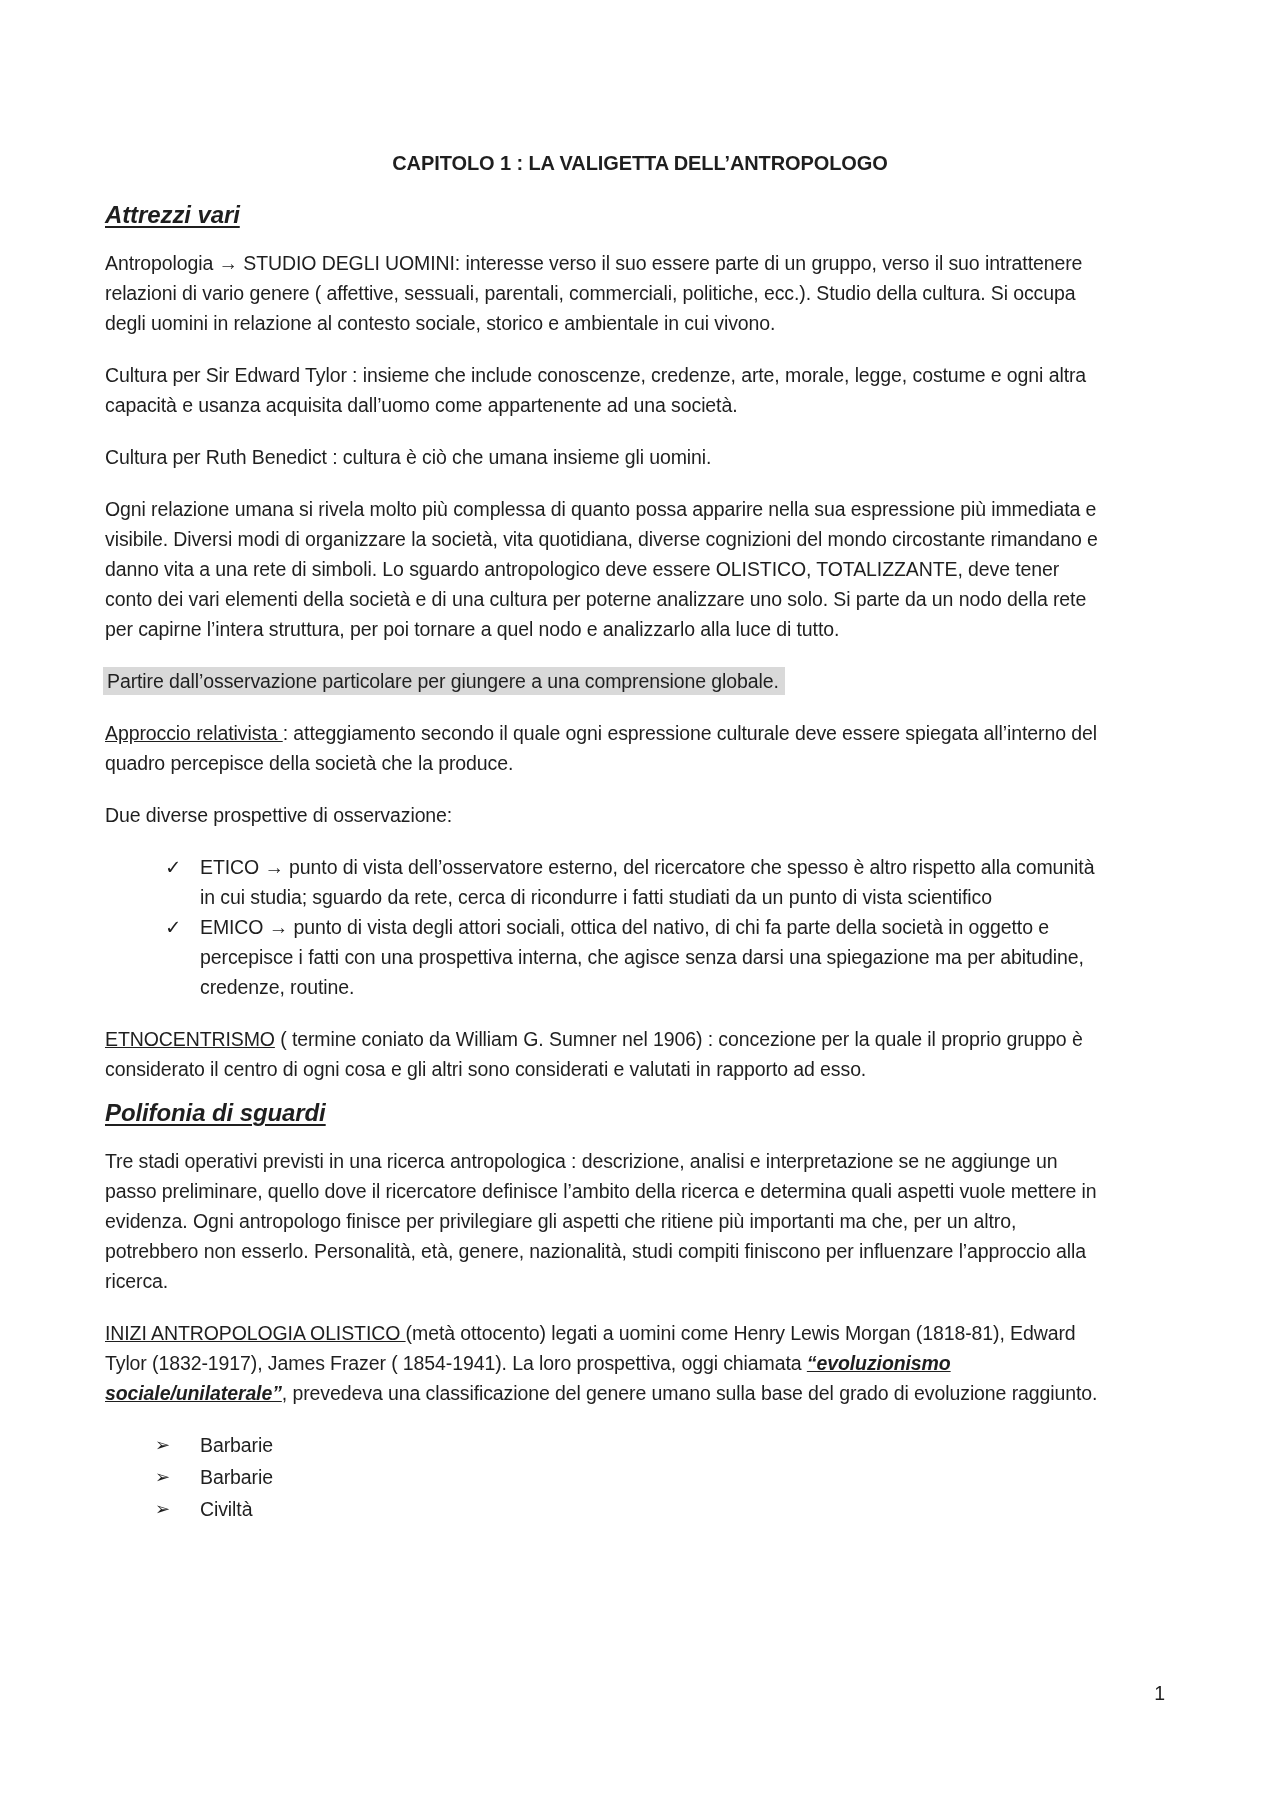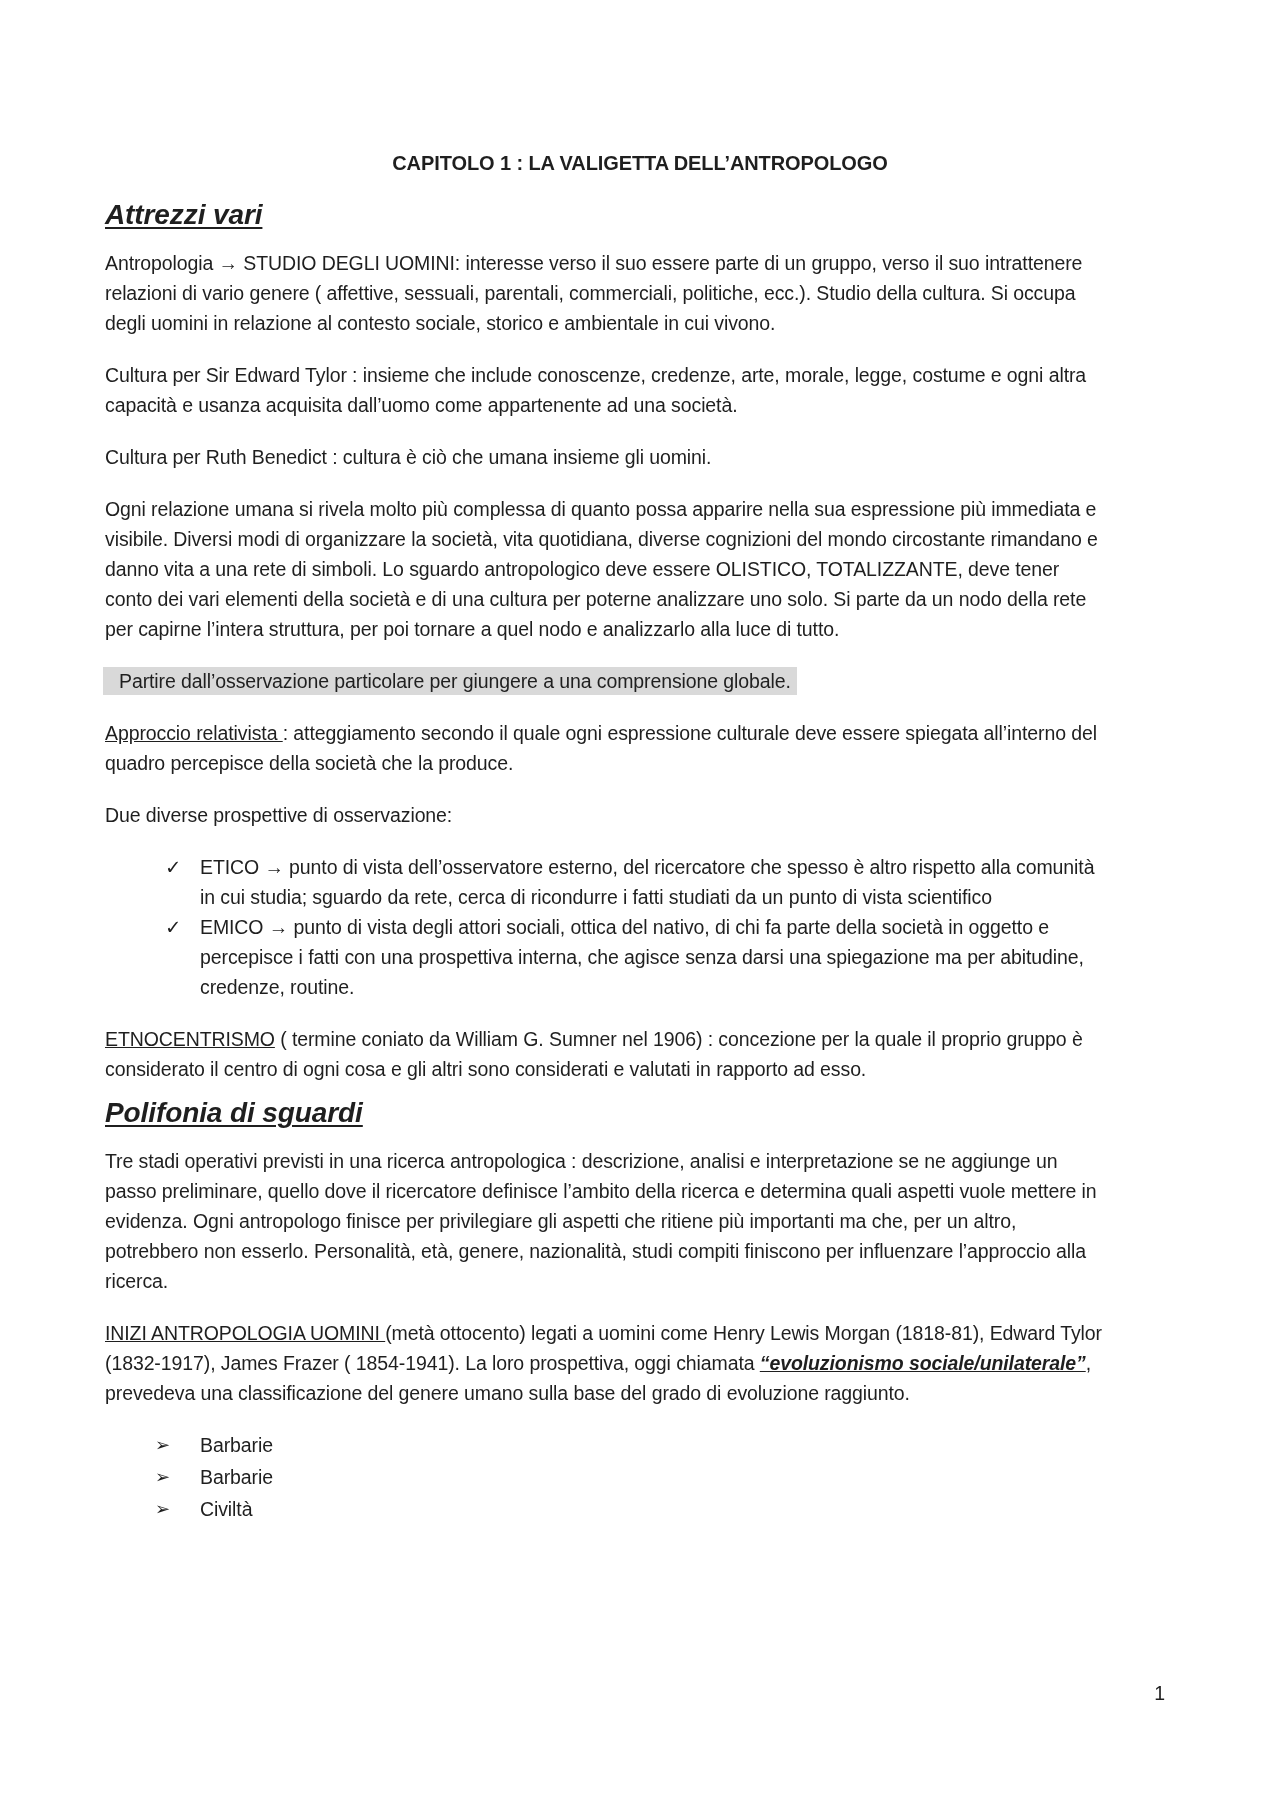--- a/index.html
+++ b/index.html
@@ -19,38 +19,38 @@
     padding: 148px 170px 0 105px;
   }
   h1.title {
     font-size: 20px;
     font-weight: bold;
     line-height: 30px;
     text-align: center;
     margin: 0 -65px 22px 0;
   }
   h2.heading {
-    font-size: 28px;
+    font-size: 24px;
     font-weight: bold;
     font-style: italic;
     line-height: 30px;
     margin: 0 0 18px 0;
     text-decoration: underline;
     text-decoration-thickness: 2px;
     text-underline-offset: 3px;
   }
   h2.heading.second { margin-top: -8px; }
   p { margin: 0 0 22px 0; }
   .b { font-weight: bold; }
   .i { font-style: italic; }
   .u { text-decoration: underline; }
   mark.hl {
     background: var(--highlight, #d9d9d9);
     color: inherit;
-    padding: 3px 6px 3px 16px;
+    padding: 3px 6px 3px 4px;
     margin-left: -2px;
   }
   ul.doc-list {
     list-style: none;
     margin: 0 0 22px 0;
     padding: 0;
   }
   ul.doc-list li {
     position: relative;
     padding-left: 95px;
@@ -108,21 +108,21 @@
       <span>EMICO → punto di vista degli attori sociali, ottica del nativo, di chi fa parte della società in oggetto e percepisce i fatti con una prospettiva interna, che agisce senza darsi una spiegazione ma per abitudine, credenze, routine.</span>
     </li>
   </ul>
 
   <p><span class="u">ETNOCENTRISMO</span><span> ( termine coniato da William G. Sumner nel 1906) : concezione per la quale il proprio gruppo è considerato il centro di ogni cosa e gli altri sono considerati e valutati in rapporto ad esso.</span></p>
 
   <h2 class="heading second">Polifonia di sguardi</h2>
 
   <p>Tre stadi operativi previsti in una ricerca antropologica : descrizione, analisi e interpretazione se ne aggiunge un passo preliminare, quello dove il ricercatore definisce l’ambito della ricerca e determina quali aspetti vuole mettere in evidenza. Ogni antropologo finisce per privilegiare gli aspetti che ritiene più importanti ma che, per un altro, potrebbero non esserlo. Personalità, età, genere, nazionalità, studi compiti finiscono per influenzare l’approccio alla ricerca.</p>
 
-  <p><span class="u">INIZI ANTROPOLOGIA UOMINI </span><span> (metà ottocento) legati a uomini come Henry Lewis Morgan (1818-81), Edward Tylor (1832-1917), James Frazer ( 1854-1941). La loro prospettiva, oggi chiamata </span><span class="b i u">“evoluzionismo sociale/unilaterale”</span><span>, prevedeva una classificazione del genere umano sulla base del grado di evoluzione raggiunto.</span></p>
+  <p><span class="u">INIZI ANTROPOLOGIA OLISTICO </span><span> (metà ottocento) legati a uomini come Henry Lewis Morgan (1818-81), Edward Tylor (1832-1917), James Frazer ( 1854-1941). La loro prospettiva, oggi chiamata </span><span class="b i u">“evoluzionismo sociale/unilaterale”</span><span>, prevedeva una classificazione del genere umano sulla base del grado di evoluzione raggiunto.</span></p>
 
 
   <ul class="doc-list arrow-list">
     <li>
       <span class="bullet">➢</span>
       <span>Barbarie</span>
     </li>
     <li>
       <span class="bullet">➢</span>
       <span>Barbarie</span>

